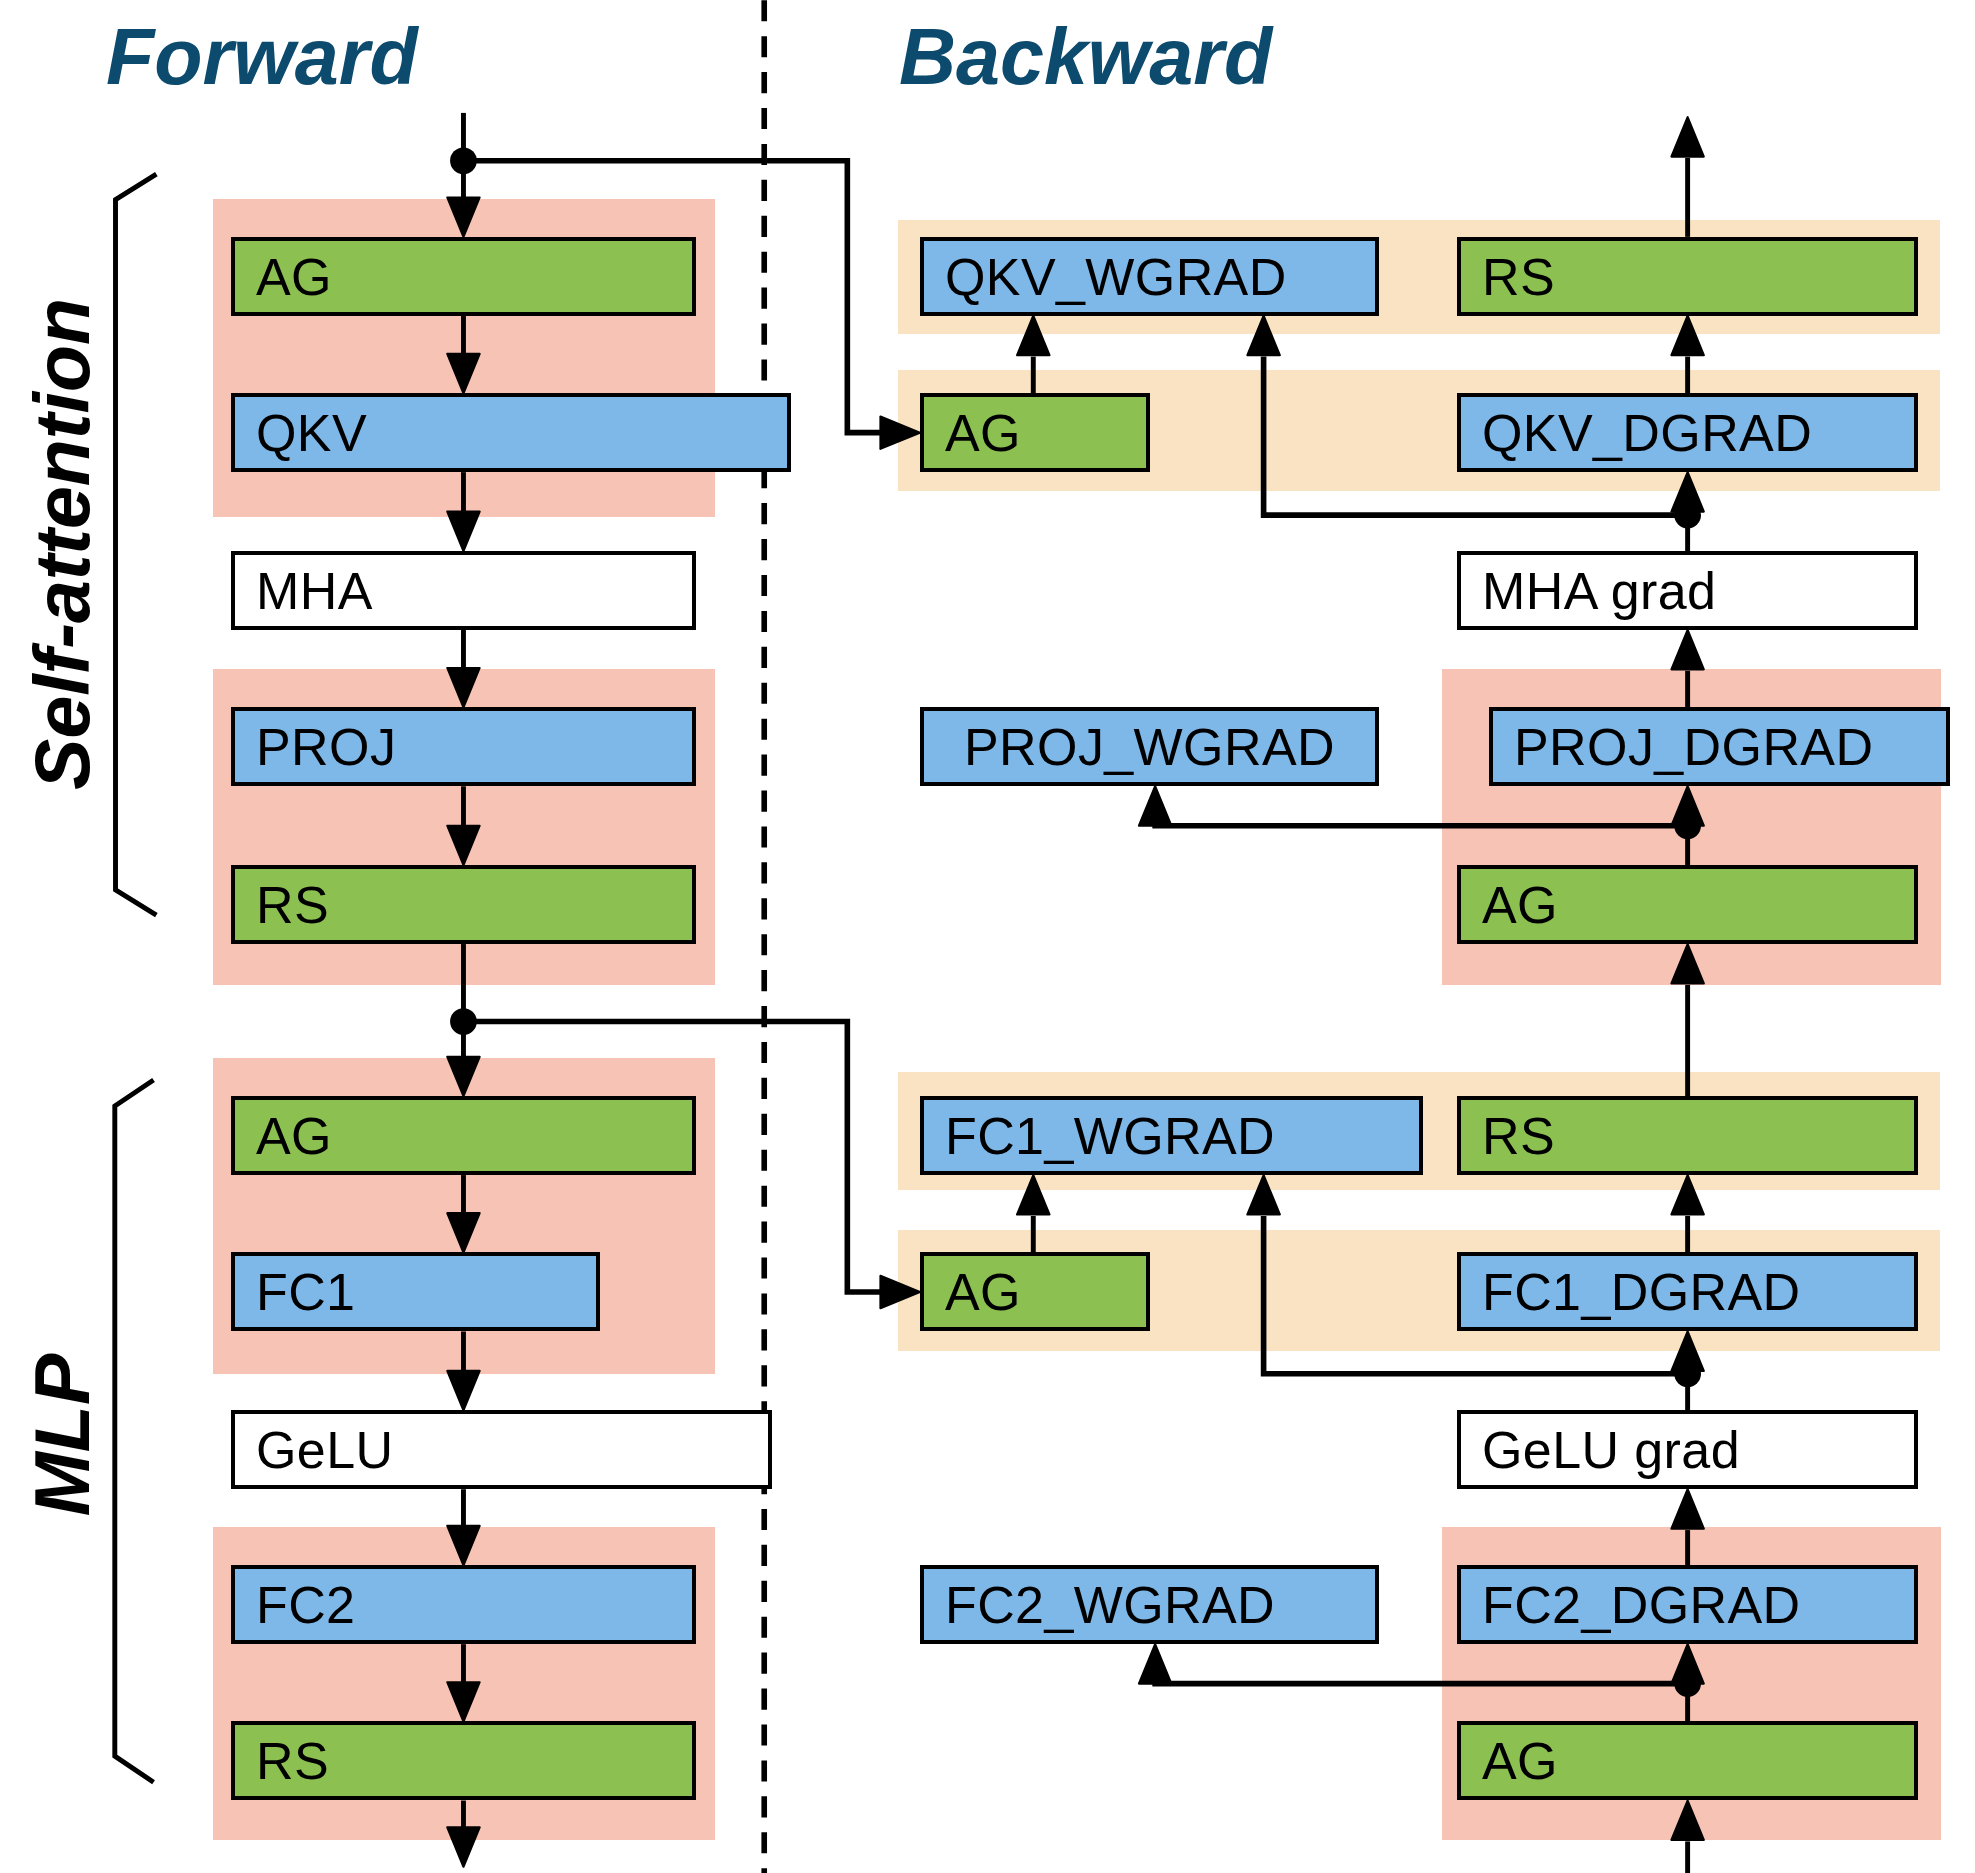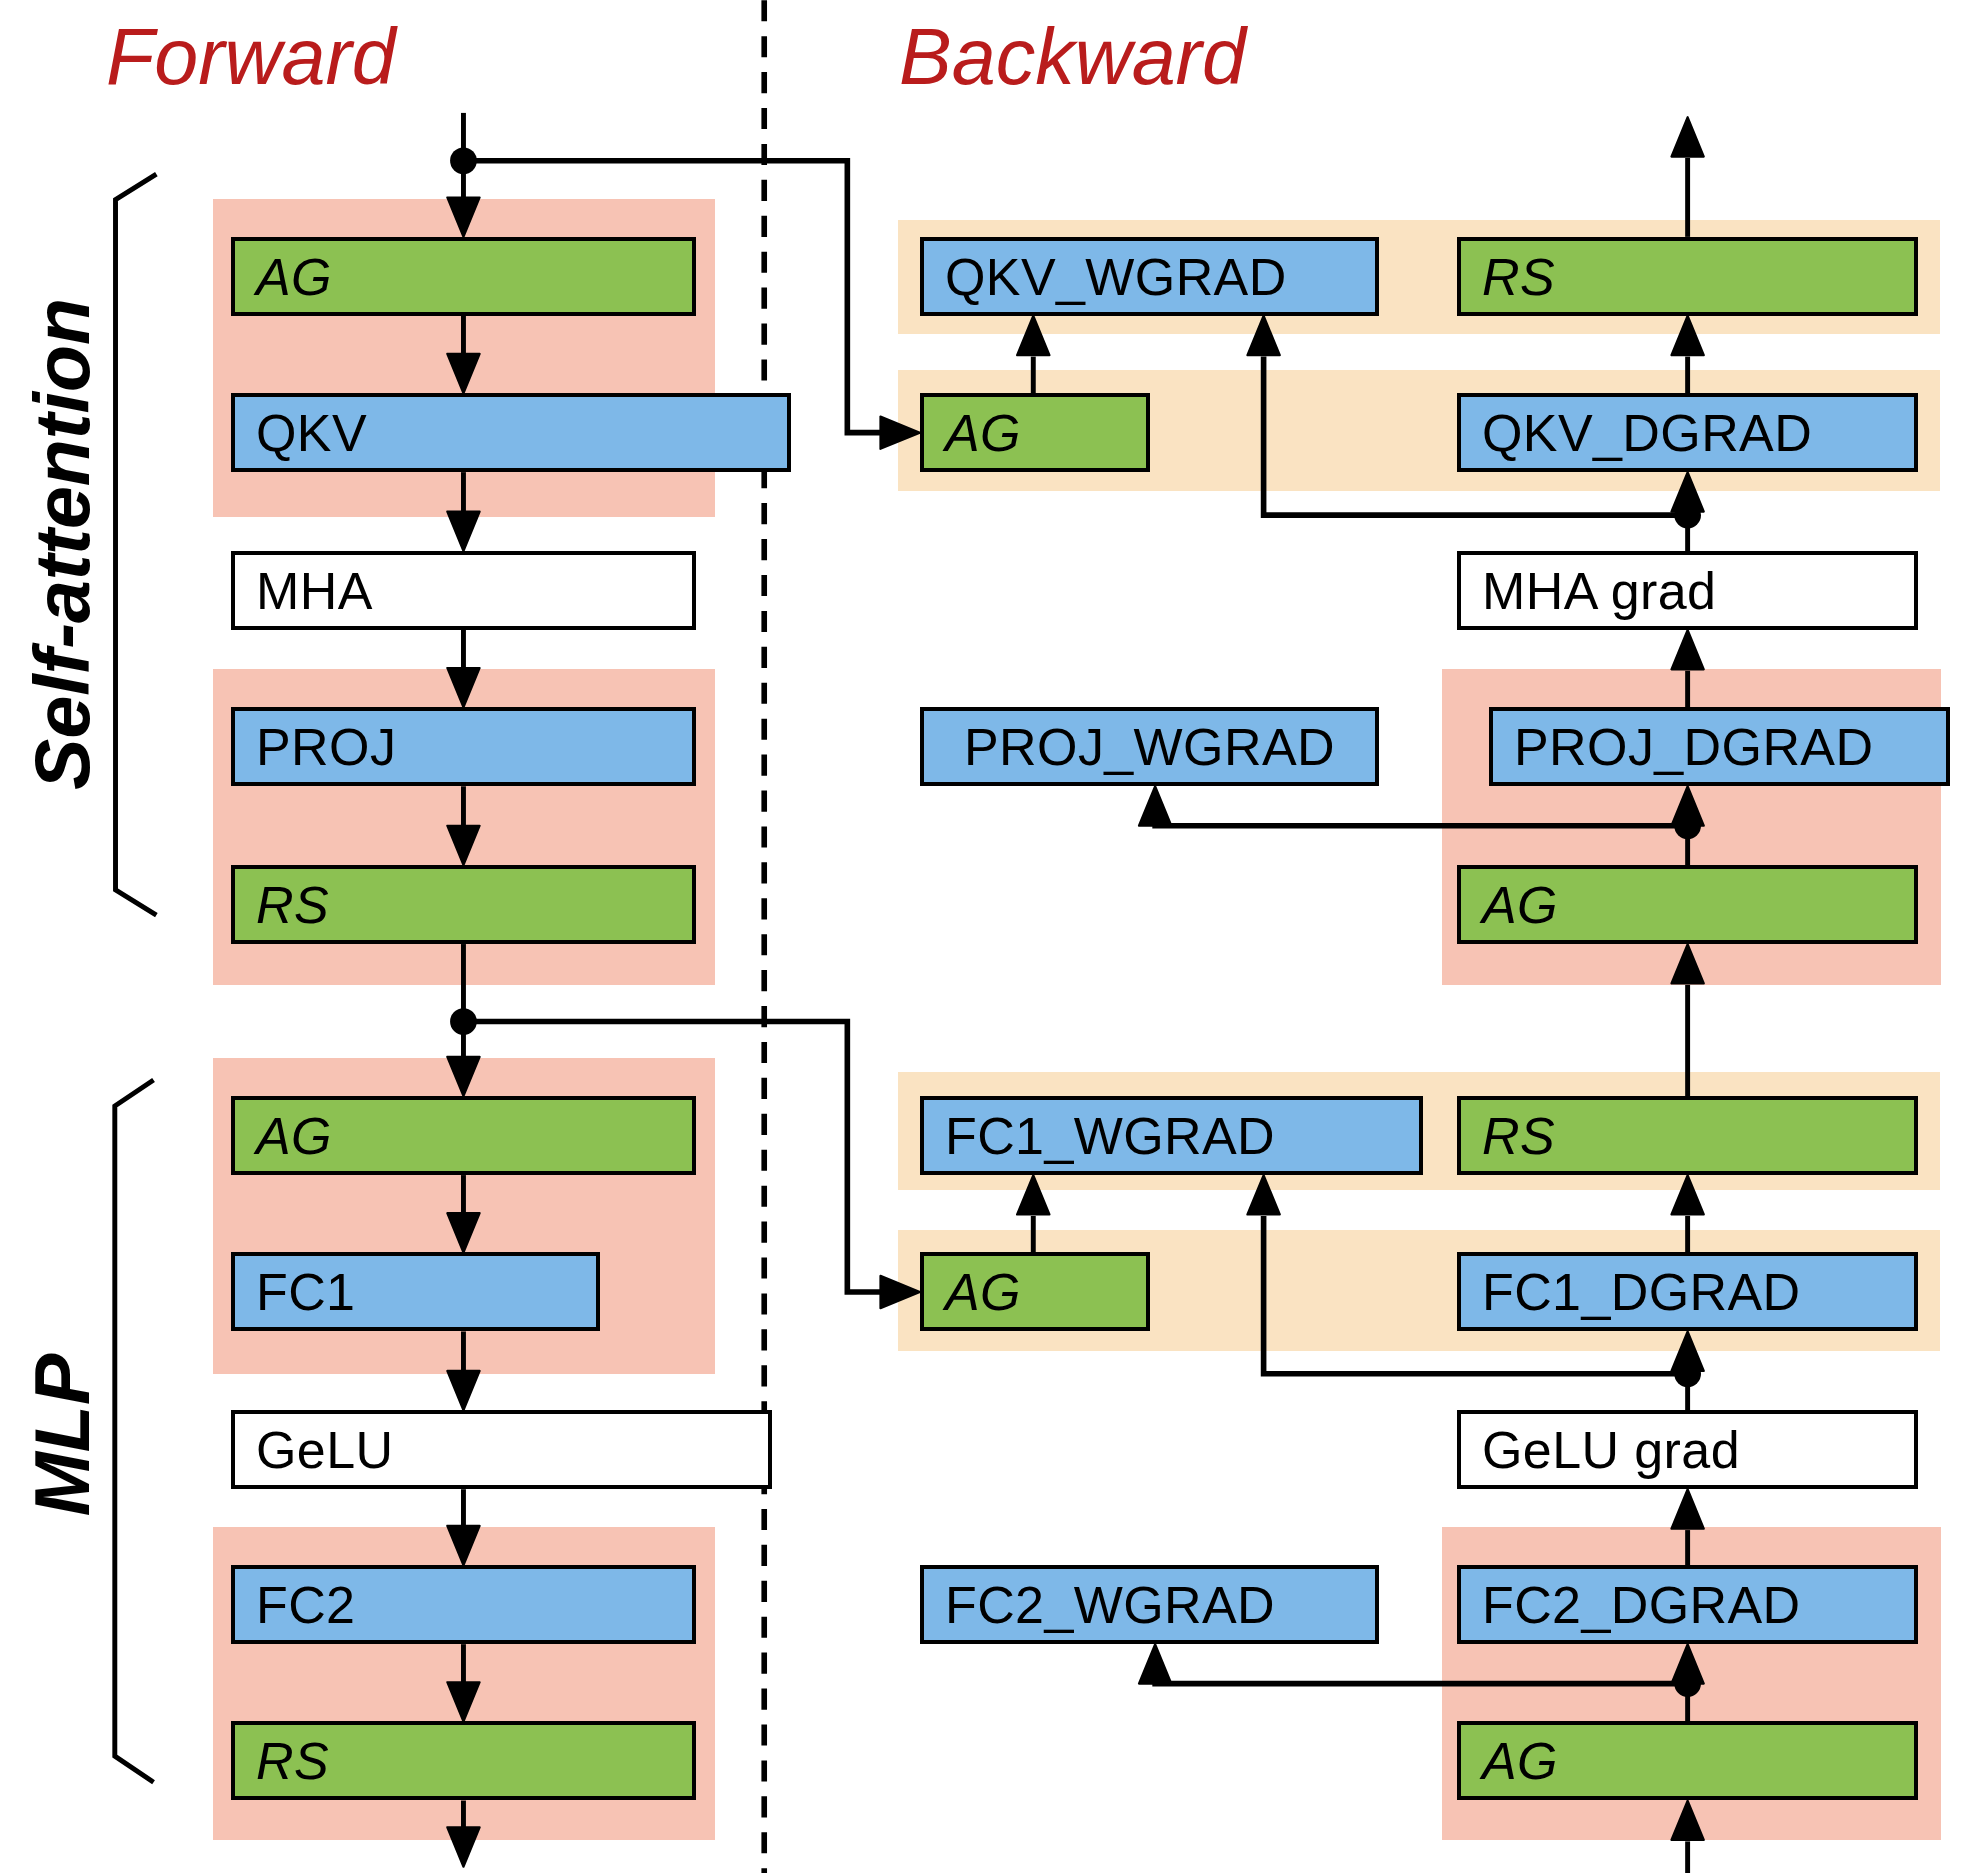--- a/index.html
+++ b/index.html
@@ -20,26 +20,26 @@
   .dot{fill:var(--line,#000);}
   .dash{fill:none;stroke:var(--line,#000);stroke-width:8;stroke-dasharray:30 21;}
   .brk{fill:none;stroke:var(--line,#000);stroke-width:7;}
   .box{
     position:absolute;height:79px;box-sizing:border-box;
     border:4.2px solid var(--box-border,#000);
     display:flex;align-items:center;
     padding-left:21px;
     font-size:52px;color:#000;letter-spacing:0.4px;
   }
-  .box.green{background:var(--comm-green,#8CC152);font-style:italic;}
+  .box.green{background:var(--comm-green,#8CC152);}
   .box.blue{background:var(--gemm-blue,#7EB8E8);}
   .box.white{background:#fff;text-align:right;}
   .title{
     position:absolute;
-    font-style:italic;font-weight:400;font-size:79px;color:#b91c1c;
+    font-style:italic;font-weight:700;font-size:79px;color:#0c4a6e;
     white-space:nowrap;line-height:1;
   }
   .vlabel{
     position:absolute;
     transform:translate(-50%,-50%) rotate(-90deg);
     font-style:italic;font-weight:700;font-size:77px;color:#000;
     white-space:nowrap;line-height:1;
   }
 </style>
 </head>

